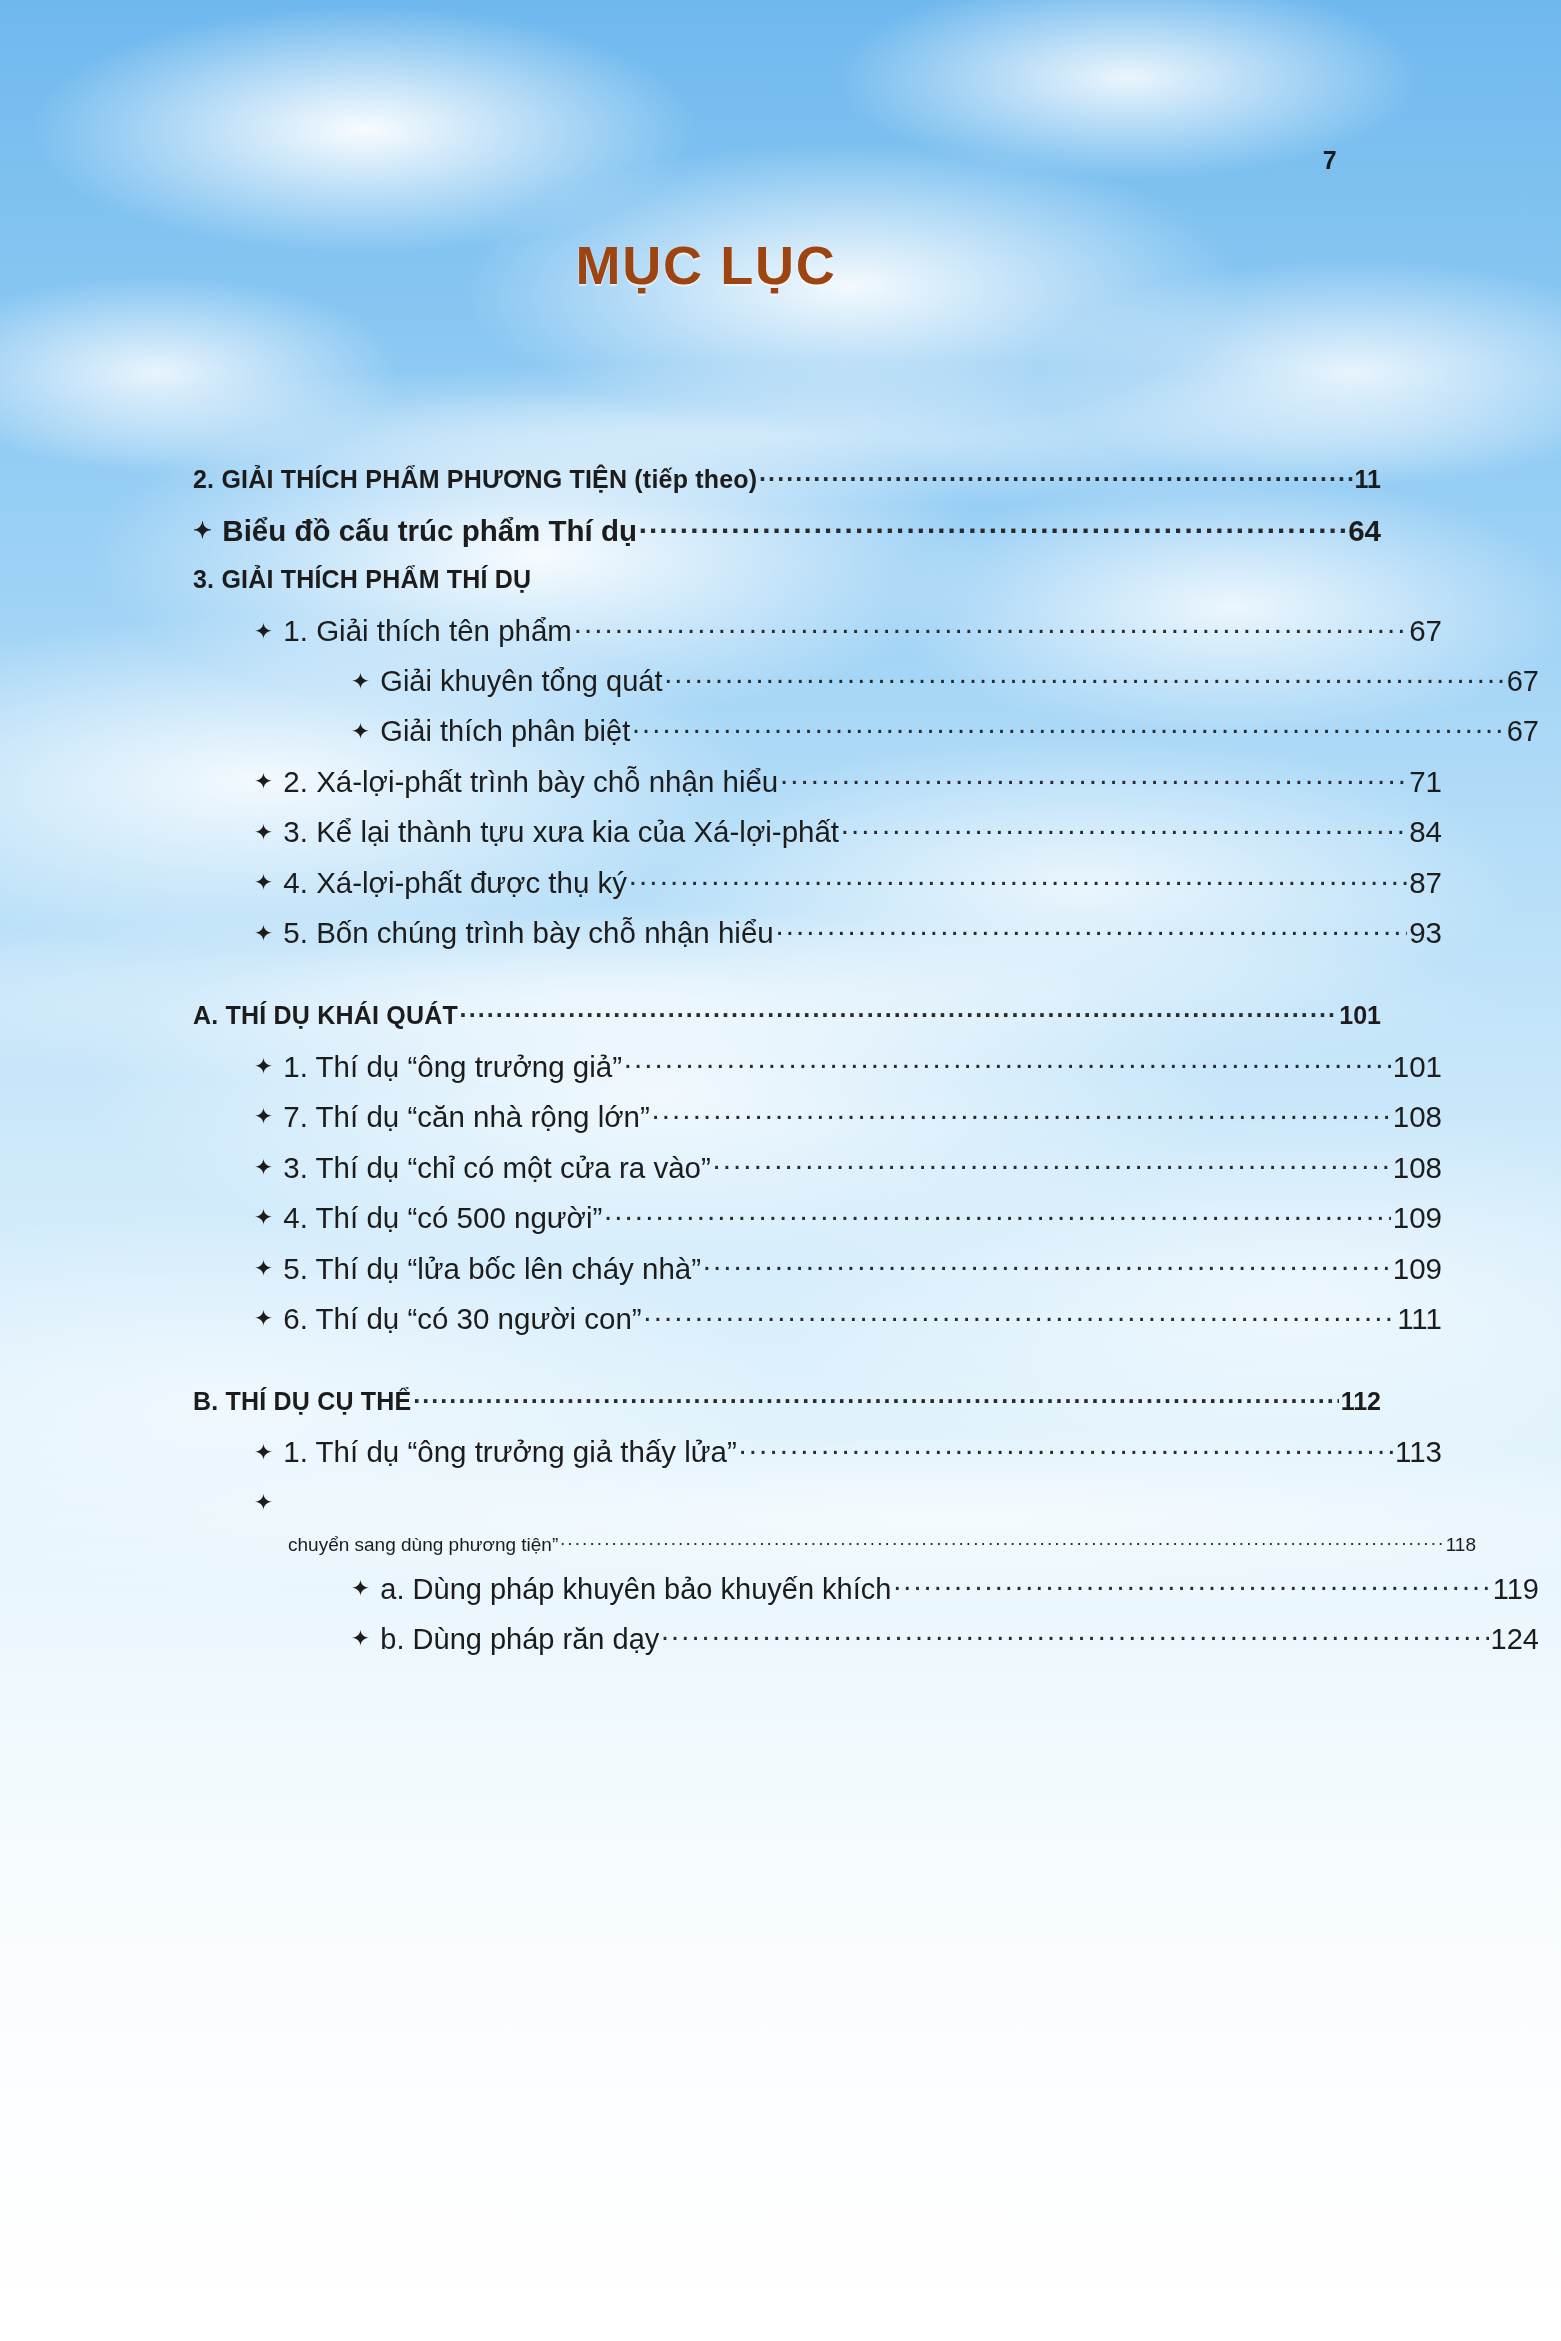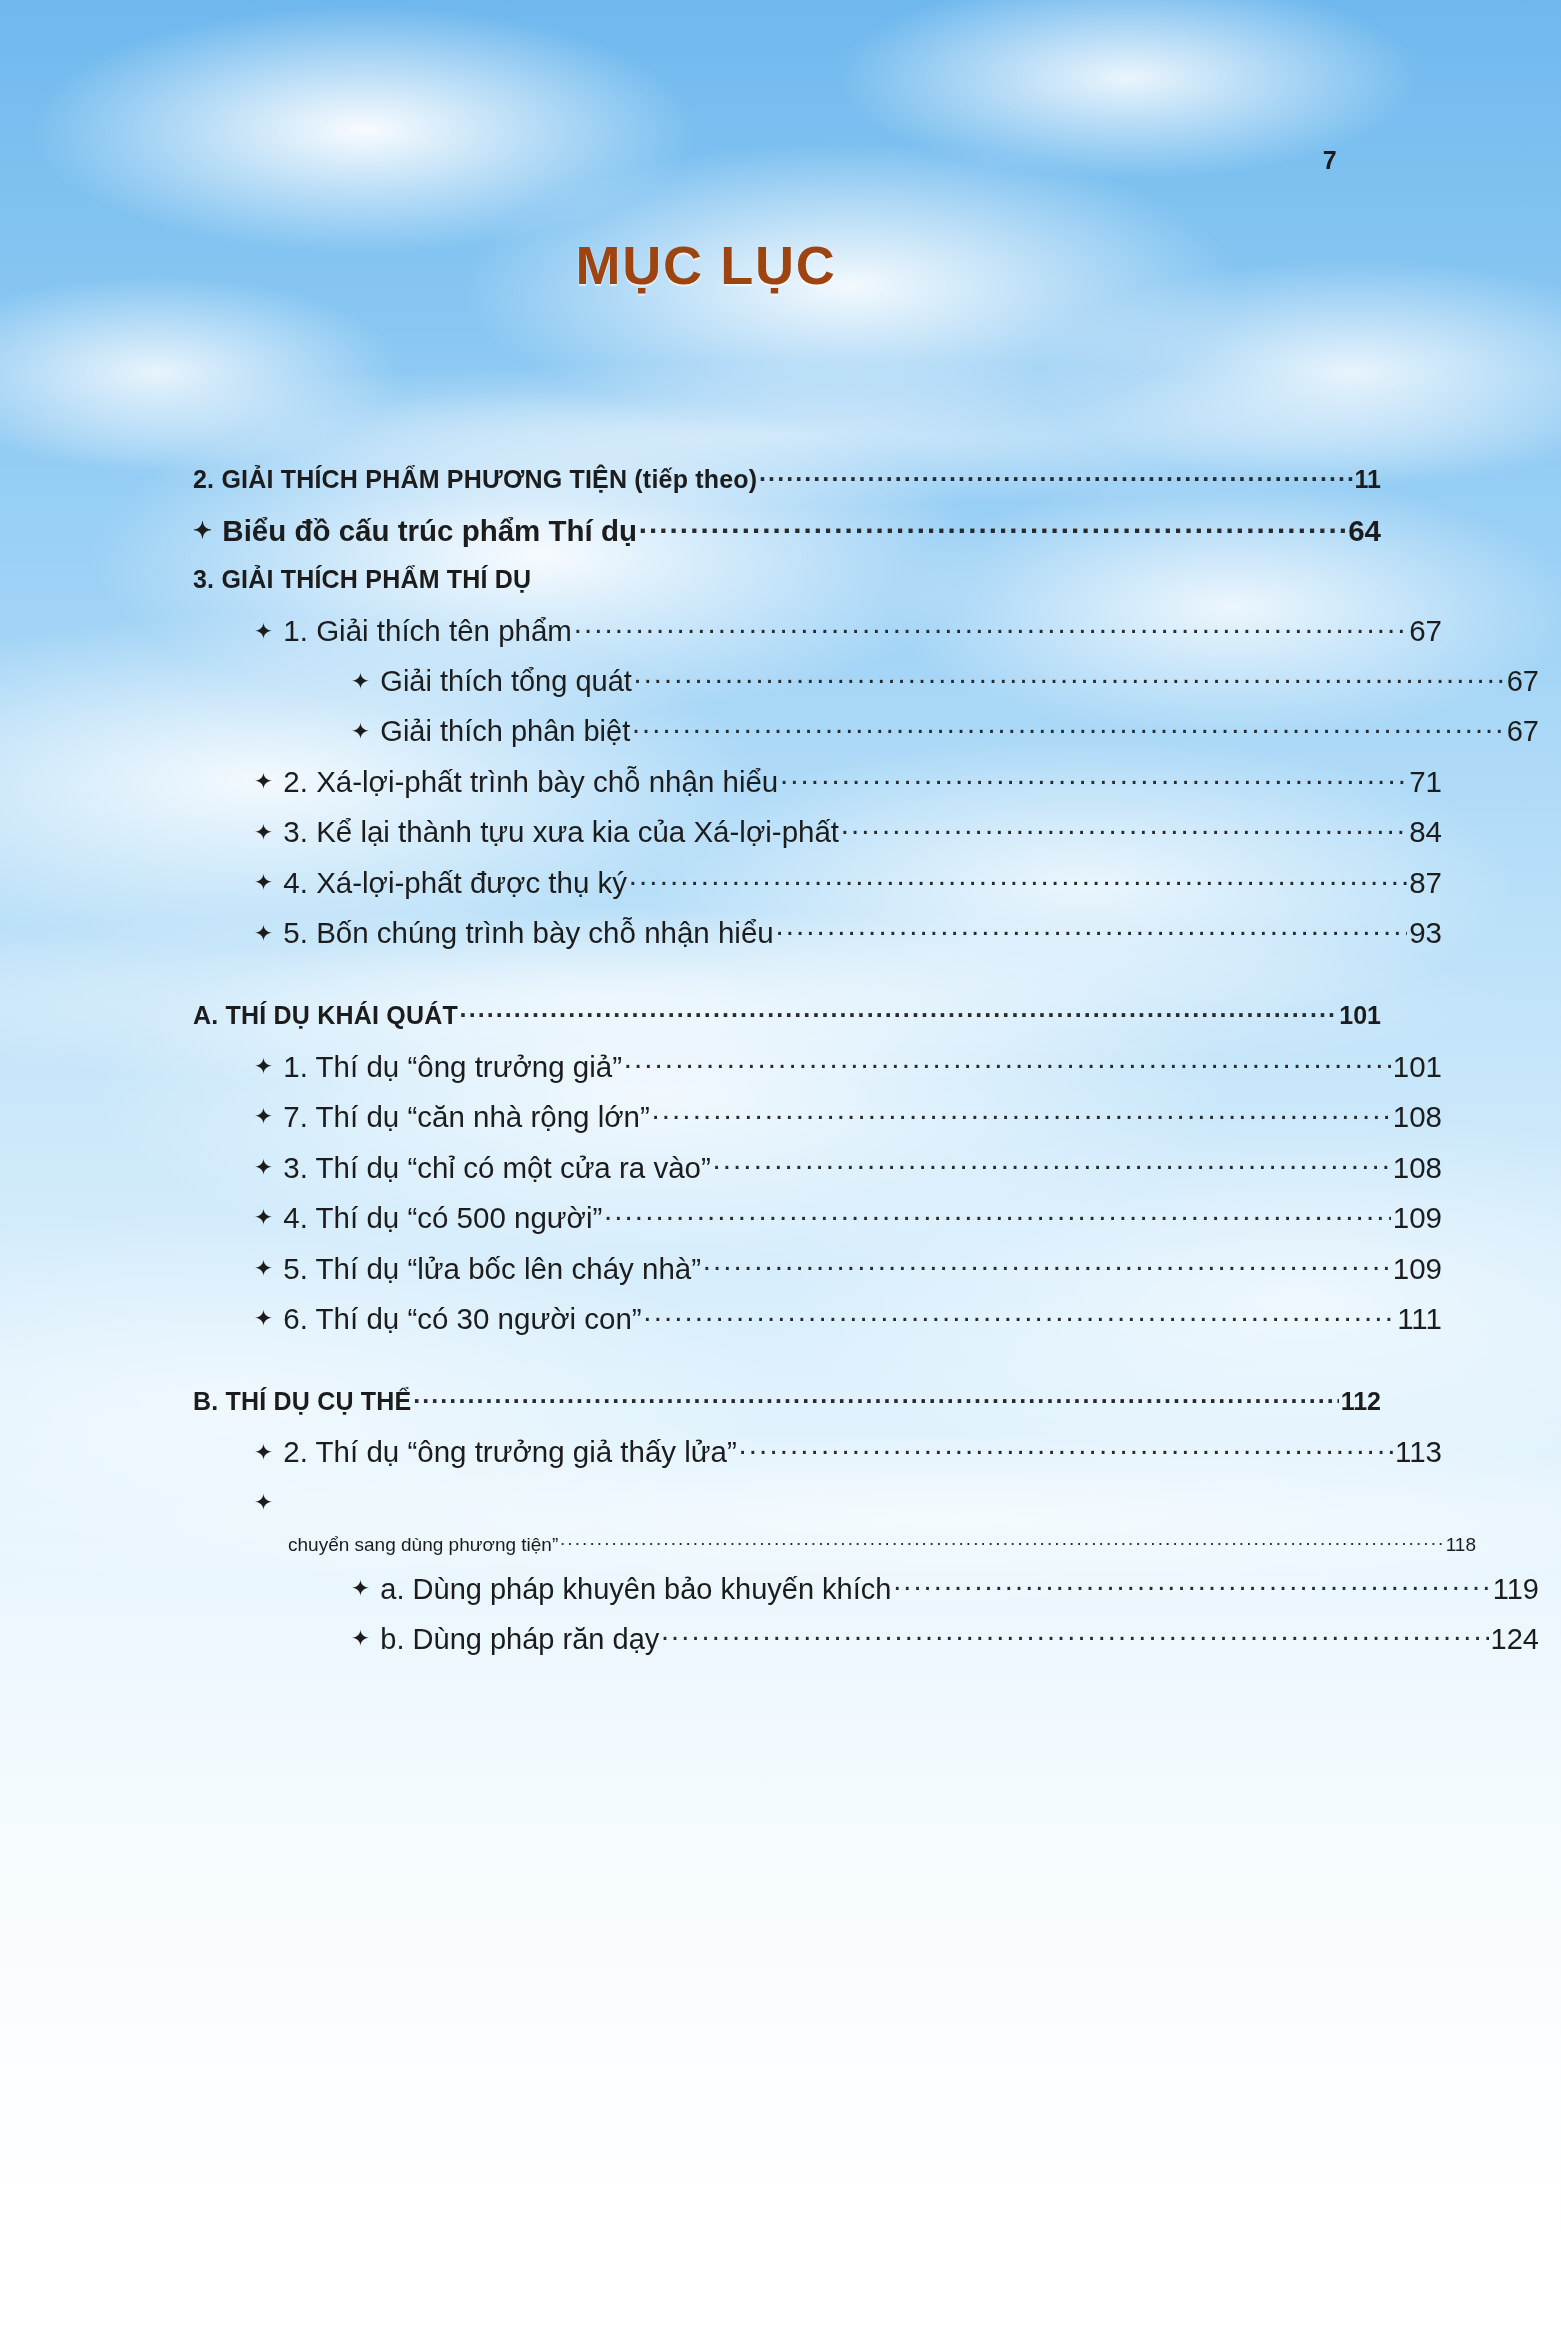--- a/index.html
+++ b/index.html
@@ -206,21 +206,21 @@
           <span class="page"></span>
         </div>
         <div class="toc-row lvl-1">
           <span class="bullet">✦</span>
           <span class="label">1. Giải thích tên phẩm</span>
           <span class="leader"></span>
           <span class="page">67</span>
         </div>
         <div class="toc-row lvl-2">
           <span class="bullet">✦</span>
-          <span class="label">Giải thích tổng quát</span>
+          <span class="label">Giải khuyên tổng quát</span>
           <span class="leader"></span>
           <span class="page">67</span>
         </div>
         <div class="toc-row lvl-2">
           <span class="bullet">✦</span>
           <span class="label">Giải thích phân biệt</span>
           <span class="leader"></span>
           <span class="page">67</span>
         </div>
         <div class="toc-row lvl-1">
@@ -290,21 +290,21 @@
           <span class="page">111</span>
         </div>
         <div class="spacer-md"></div>
         <div class="toc-row lvl-h">
           <span class="label">B. THÍ DỤ CỤ THỂ</span>
           <span class="leader"></span>
           <span class="page">112</span>
         </div>
         <div class="toc-row lvl-1">
           <span class="bullet">✦</span>
-          <span class="label">2. Thí dụ “ông trưởng giả thấy lửa”</span>
+          <span class="label">1. Thí dụ “ông trưởng giả thấy lửa”</span>
           <span class="leader"></span>
           <span class="page">113</span>
         </div>
         <div class="toc-row lvl-1 no-leader">
           <span class="bullet">✦</span>
           <span class="leader"></span>
           <span class="page"></span>
         </div>
         <div class="toc-row cont-line">
           <span class="label">chuyển sang dùng phương tiện”</span>

